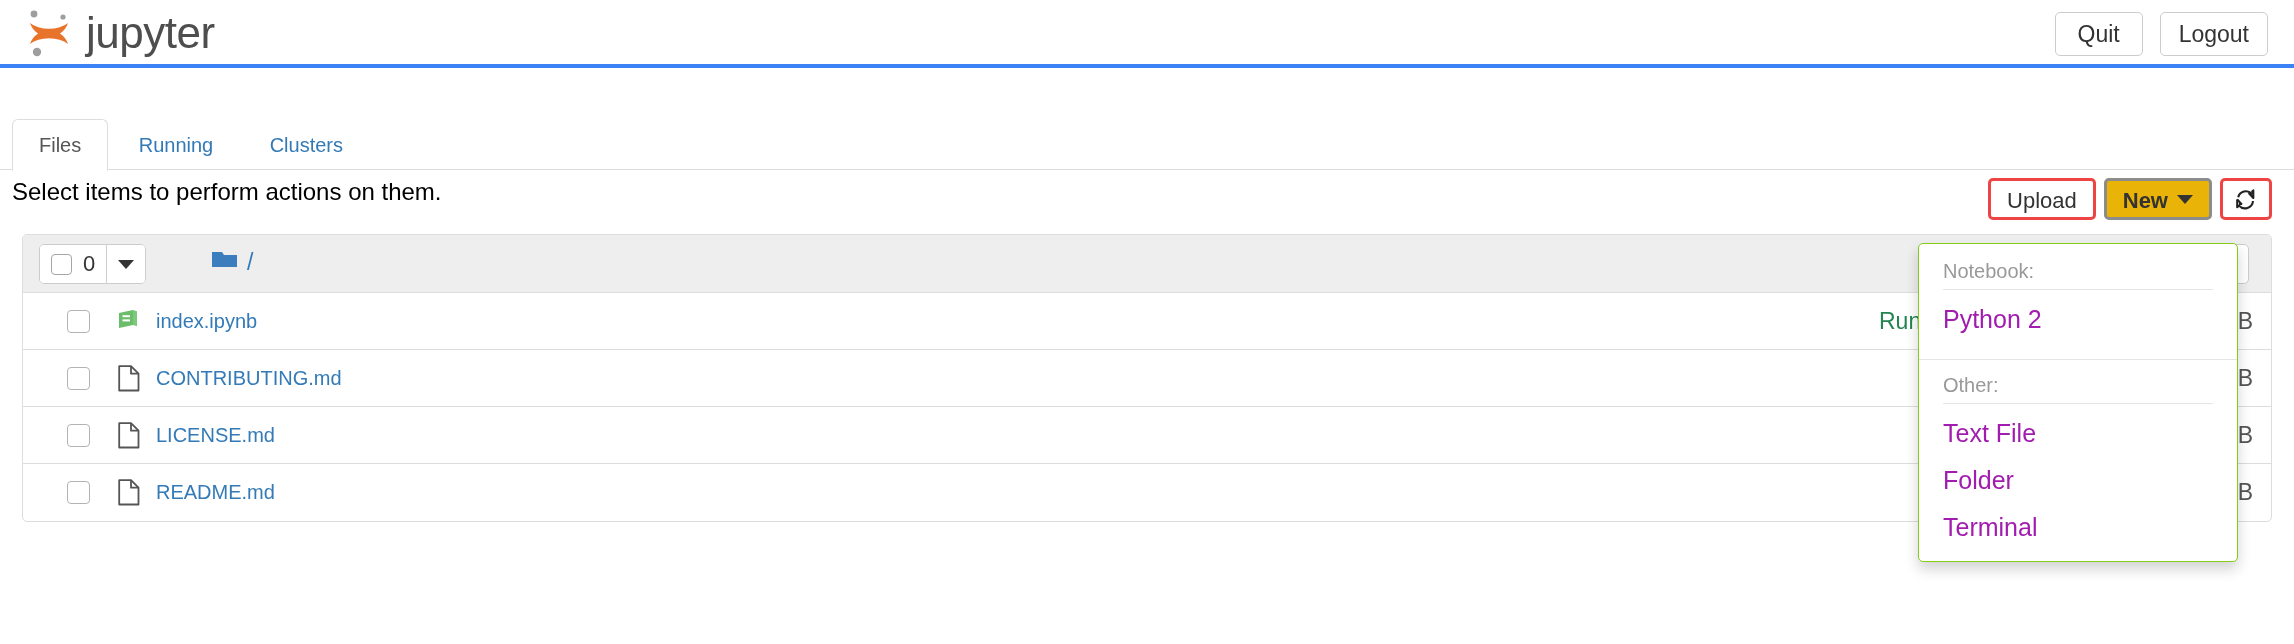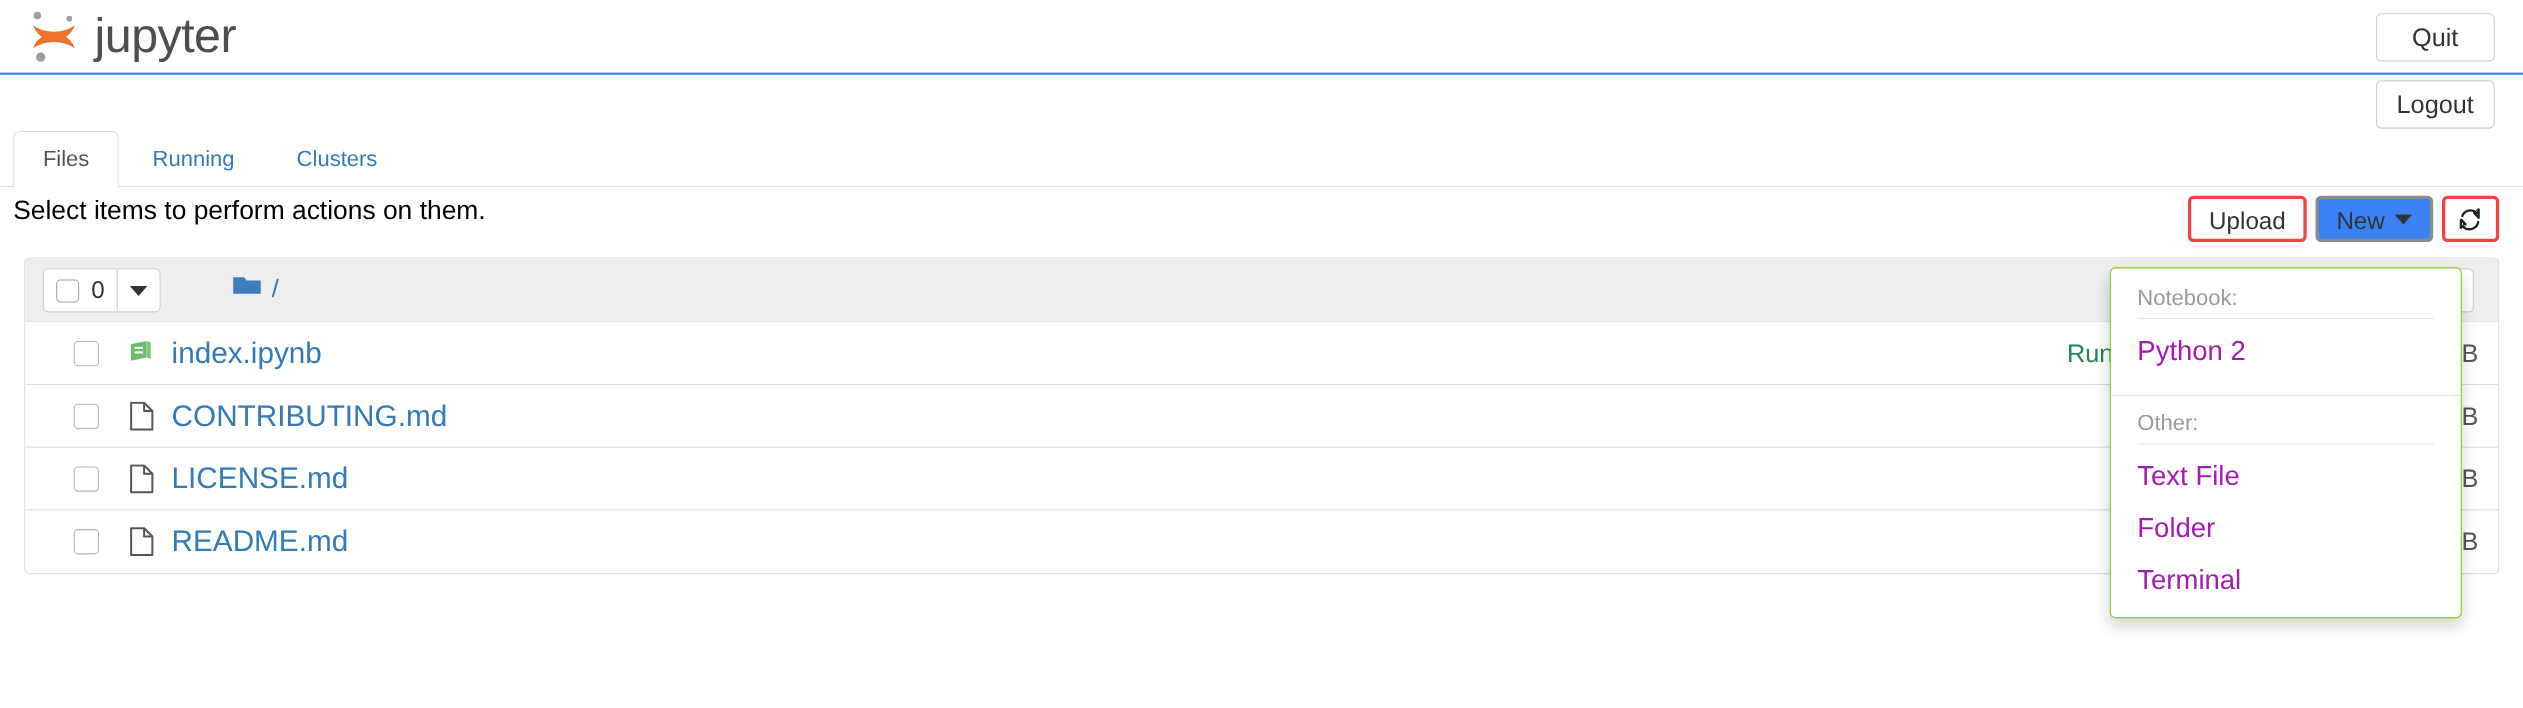--- a/index.html
+++ b/index.html
@@ -8,40 +8,40 @@
     width: 2294px; height: 644px;
     background: #ffffff;
     font-family: "Liberation Sans", sans-serif;
     -webkit-font-smoothing: antialiased;
   }
 
   
   #header {
     position: relative;
     height: 68px;
-    border-bottom: 2px solid #3b82f6;
+    border-bottom: 4px solid #3b82f6;
     background: #ffffff;
   }
   #brand {
     position: absolute;
     left: 22px; top: 6px;
     display: flex; align-items: center; gap: 10px;
   }
   #brand .logo-wrap { width: 54px; height: 54px; display: block; }
   #brand .wordmark {
     font-size: 44px;
     color: #4e4e4e;
     font-weight: 400;
     letter-spacing: -0.5px;
     line-height: 54px;
   }
   #header-buttons {
     position: absolute;
     right: 26px; top: 12px;
-    display: flex; gap: 17px; flex-direction: column;
+    display: flex; gap: 17px;
   }
   .hdr-btn {
     min-width: 88px;
     height: 44px;
     padding: 0 18px;
     background: #ffffff;
     border: 1px solid #cccccc;
     border-radius: 5px;
     font-size: 23px;
     color: #333333;
@@ -102,22 +102,23 @@
     background: #ffffff;
     border: 3px solid #ef4444;
     border-radius: 5px;
     font-size: 22px;
     color: #333333;
     font-family: "Liberation Sans", sans-serif;
     cursor: pointer;
     line-height: 40px;
   }
   .tb-btn.pressed {
-    background: #3b82f6;
+    background: #eab308;
     border-color: #8c8c8c;
+    font-weight: bold;
   }
   .caret {
     display: inline-block;
     width: 0; height: 0;
     margin-left: 9px;
     vertical-align: 4px;
     border-left: 8px solid transparent;
     border-right: 8px solid transparent;
     border-top: 9px solid #333333;
   }
@@ -212,21 +213,21 @@
     cursor: pointer;
   }
   .row .type-ico {
     margin-left: 26px;
     width: 26px; height: 30px;
     flex: none;
     display: flex; align-items: center; justify-content: center;
   }
   .row .fname {
     margin-left: 14px;
-    font-size: 27px;
+    font-size: 20px;
     color: #337ab7;
     cursor: pointer;
     text-decoration: none;
     white-space: nowrap;
   }
   .row .running-badge {
     position: absolute;
     left: 1856px;
     font-size: 23px;
     color: #238551;

